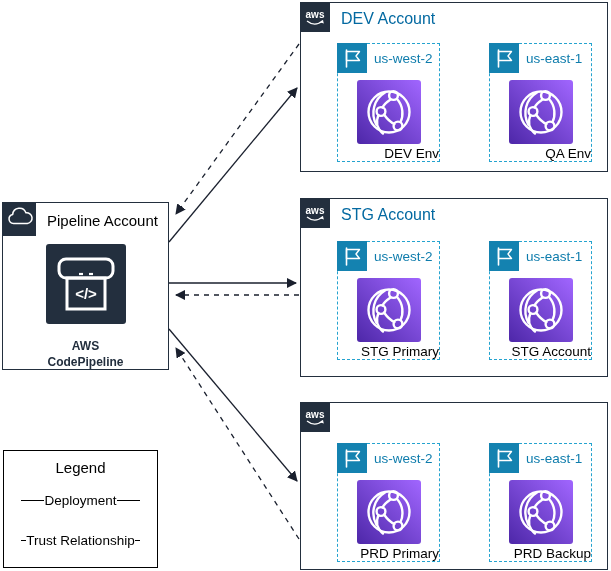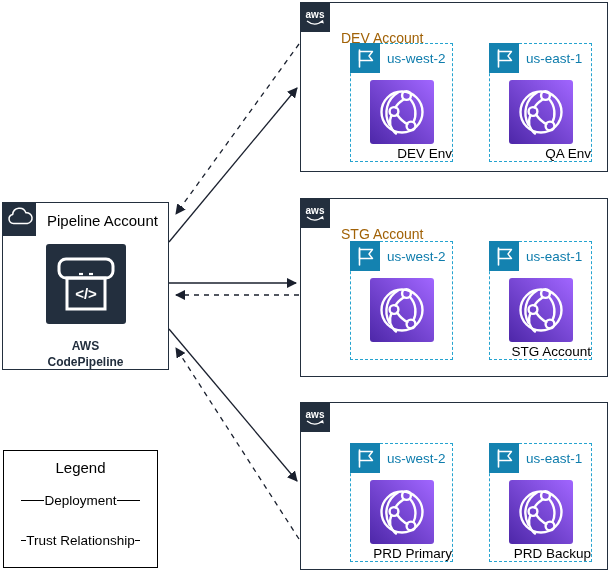--- a/index.html
+++ b/index.html
@@ -14,26 +14,26 @@
 
   .badge { position:absolute; left:-1px; top:-1px; background:#232F3E;
            display:flex; align-items:center; justify-content:center; }
   .b30 { width:30px; height:30px; }
   .b34 { width:34px; height:34px; }
   .awstxt { fill:#fff; font-size:10px; font-weight:bold; text-anchor:middle;
             font-family:"Liberation Sans",sans-serif; }
   .smile { stroke:#fff; stroke-width:1.2; fill:none; }
   .smiletip { fill:#fff; }
 
-  .acct-title { position:absolute; left:40px; top:7px; font-size:14px; color:#a16207; white-space:nowrap;margin-top:20px; }
+  .acct-title { position:absolute; left:40px; top:7px; font-size:16px; color:#0369a1; white-space:nowrap; }
   .pipe-title { position:absolute; left:44px; top:9px; font-size:15px; color:#000; white-space:nowrap; }
 
   .region { position:absolute; width:103px; height:119px;
             border:1.4px dashed #25A3CF; background:#fff; }
-  .r1 { left:36px;margin-left:13px; }
+  .r1 { left:36px; }
   .r2 { left:188px; }
   .flag-badge { position:absolute; left:-1px; top:-1px; width:30px; height:30px;
                 background:#1482B0; display:flex; align-items:center; justify-content:center; }
   .region-name { position:absolute; left:36px; top:7px; font-size:13.5px; color:#0E7CAC; white-space:nowrap; }
   .env-icon { position:absolute; left:19px; top:36px; width:64px; height:64px; border-radius:3px;
               background:linear-gradient(45deg,#4D27A8,#A166FF); }
   .env-label { position:absolute; left:0; right:0; top:102px; text-align:right;
                font-size:13.5px; color:#000; white-space:nowrap; }
 
   .cp-icon { position:absolute; left:43px; top:41px; width:80px; height:80px;
@@ -187,20 +187,21 @@
             <path d="M33.5 19.5 C 29 22.5 26.5 25.5 25.5 27.5"></path>
             <path d="M27 34.5 C 30.5 39.5 34 42.5 37.5 44"></path>
             <path d="M40 19 C 46.5 26 46.5 36 43.5 42"></path>
             <path d="M21.5 35 C 18.5 42 20.5 49 26 53.5"></path>
             <circle cx="36.5" cy="15.5" r="4.4"></circle>
             <circle cx="24" cy="31.5" r="4.4"></circle>
             <circle cx="41" cy="46" r="4.4"></circle>
           </g>
         </svg>
       </div>
+      <div class="env-label">STG Primary</div>
     </div>
 
     <div class="region r2" style="top:42px">
       <div class="flag-badge">
         <svg viewBox="0 0 30 30" width="30" height="30">
           <line x1="9.5" y1="7" x2="9.5" y2="24" stroke="#fff" stroke-width="1.6" stroke-linecap="round"></line>
           <path d="M9.5 8.5 H22.5 L19 13 L22.5 17.5 H9.5 Z" fill="none" stroke="#fff" stroke-width="1.4" stroke-linejoin="round"></path>
         </svg>
       </div>
       <div class="region-name">us-east-1</div>

